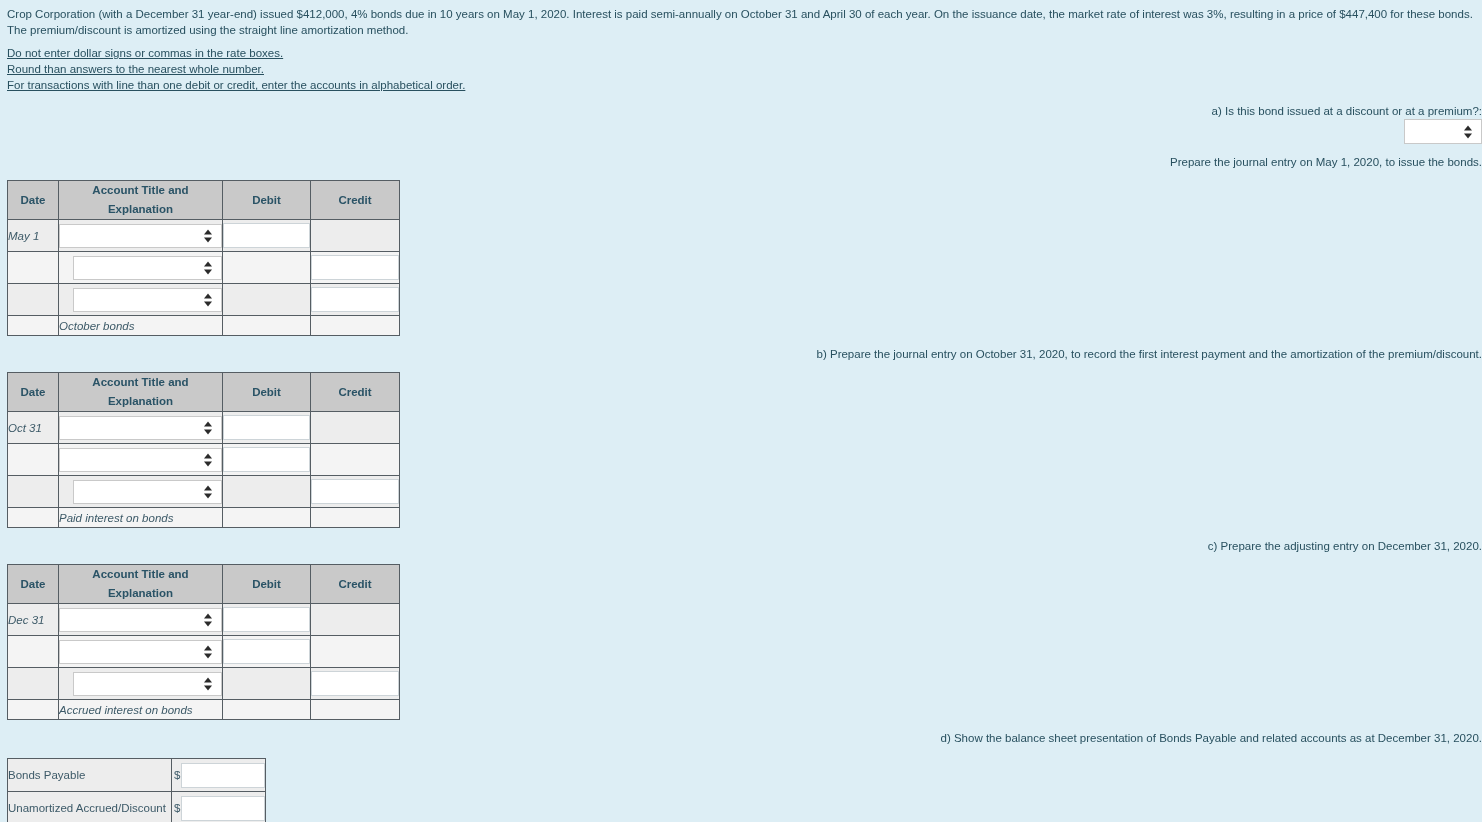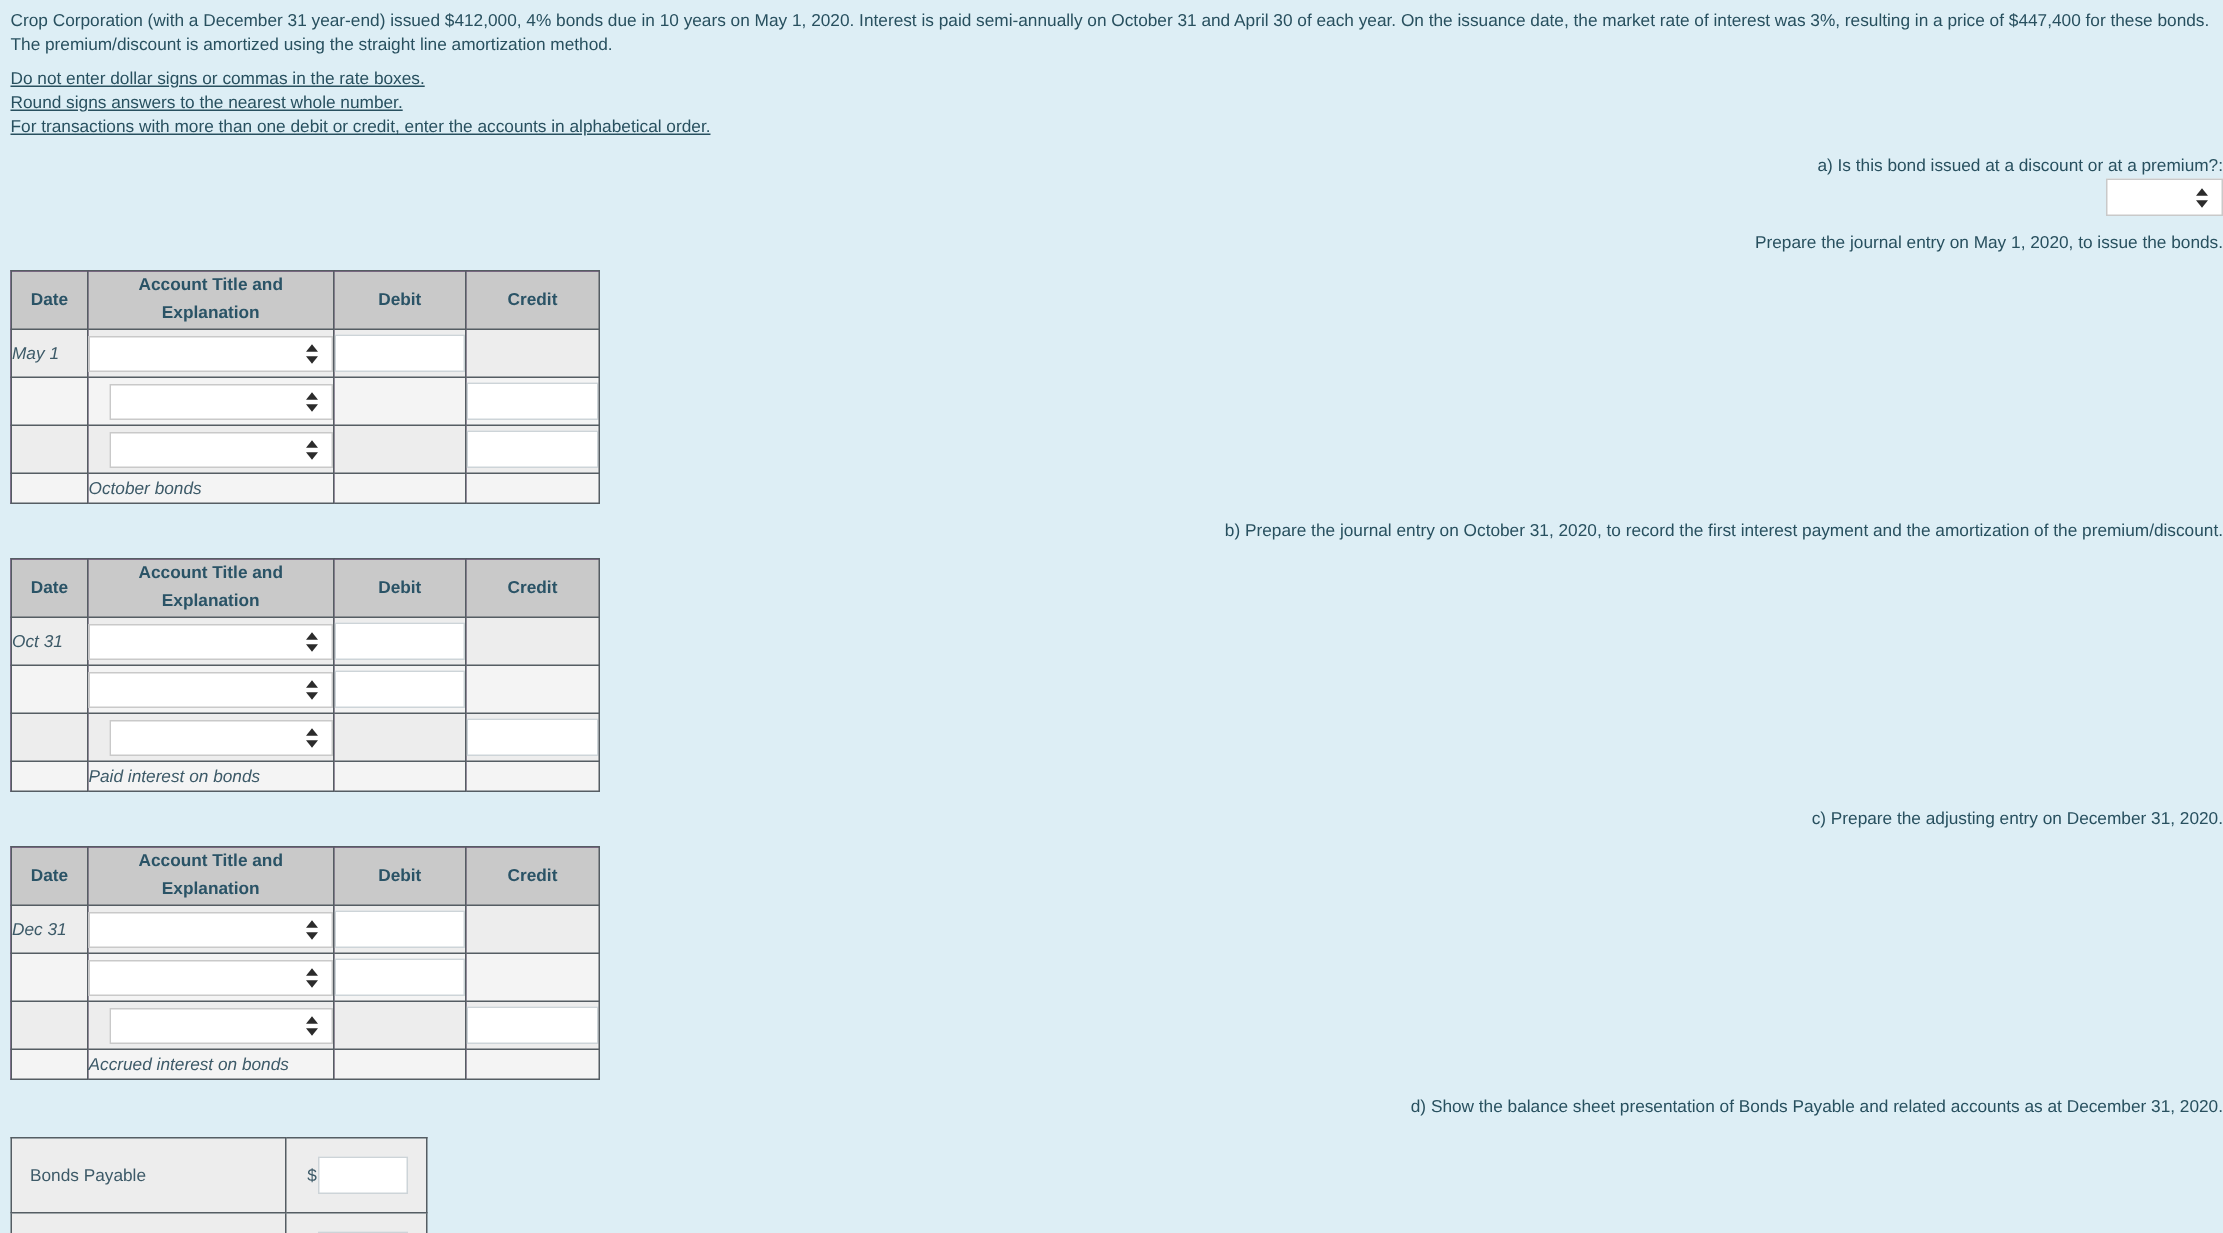--- a/index.html
+++ b/index.html
@@ -158,21 +158,21 @@
   .bs-table {
     border-collapse: collapse;
     border: 1px solid #555d63;
     table-layout: fixed;
     margin: 12px 0 0 0;
   }
   .bs-table td {
     border: 1px solid #555d63;
     background: #ededed;
     height: 33px;
-    padding: 12px;
+    padding: 0;
     vertical-align: middle;
   }
   .bs-label {
     width: 164px;
     padding-left: 4px;
     font-size: 11.5px;
     color: #3d5a68;
     white-space: nowrap;
   }
   .bs-val {
@@ -198,22 +198,22 @@
 </style>
 </head>
 <body>
 
 <div class="page">
 
   <p class="intro">Crop Corporation (with a December 31 year-end) issued $412,000, 4% bonds due in 10 years on May 1, 2020. Interest is paid semi-annually on October 31 and April 30 of each year. On the issuance date, the market rate of interest was 3%, resulting in a price of $447,400 for these bonds. The premium/discount is amortized using the straight line amortization method.</p>
 
   <div class="rules">
     <span class="rule">Do not enter dollar signs or commas in the rate boxes.</span>
-    <span class="rule">Round signs answers to the nearest whole number.</span>
-    <span class="rule">For transactions with more than one debit or credit, enter the accounts in alphabetical order.</span>
+    <span class="rule">Round than answers to the nearest whole number.</span>
+    <span class="rule">For transactions with line than one debit or credit, enter the accounts in alphabetical order.</span>
   </div>
 
   <div class="qline">
     <span>a) Is this bond issued at a discount or at a premium?:</span>
     <span class="sel sel-inline">
       <span class="arrows"></span>
     </span>
   </div>
 
   <div class="qline spaced">Prepare the journal entry on May 1, 2020, to issue the bonds.</div>

